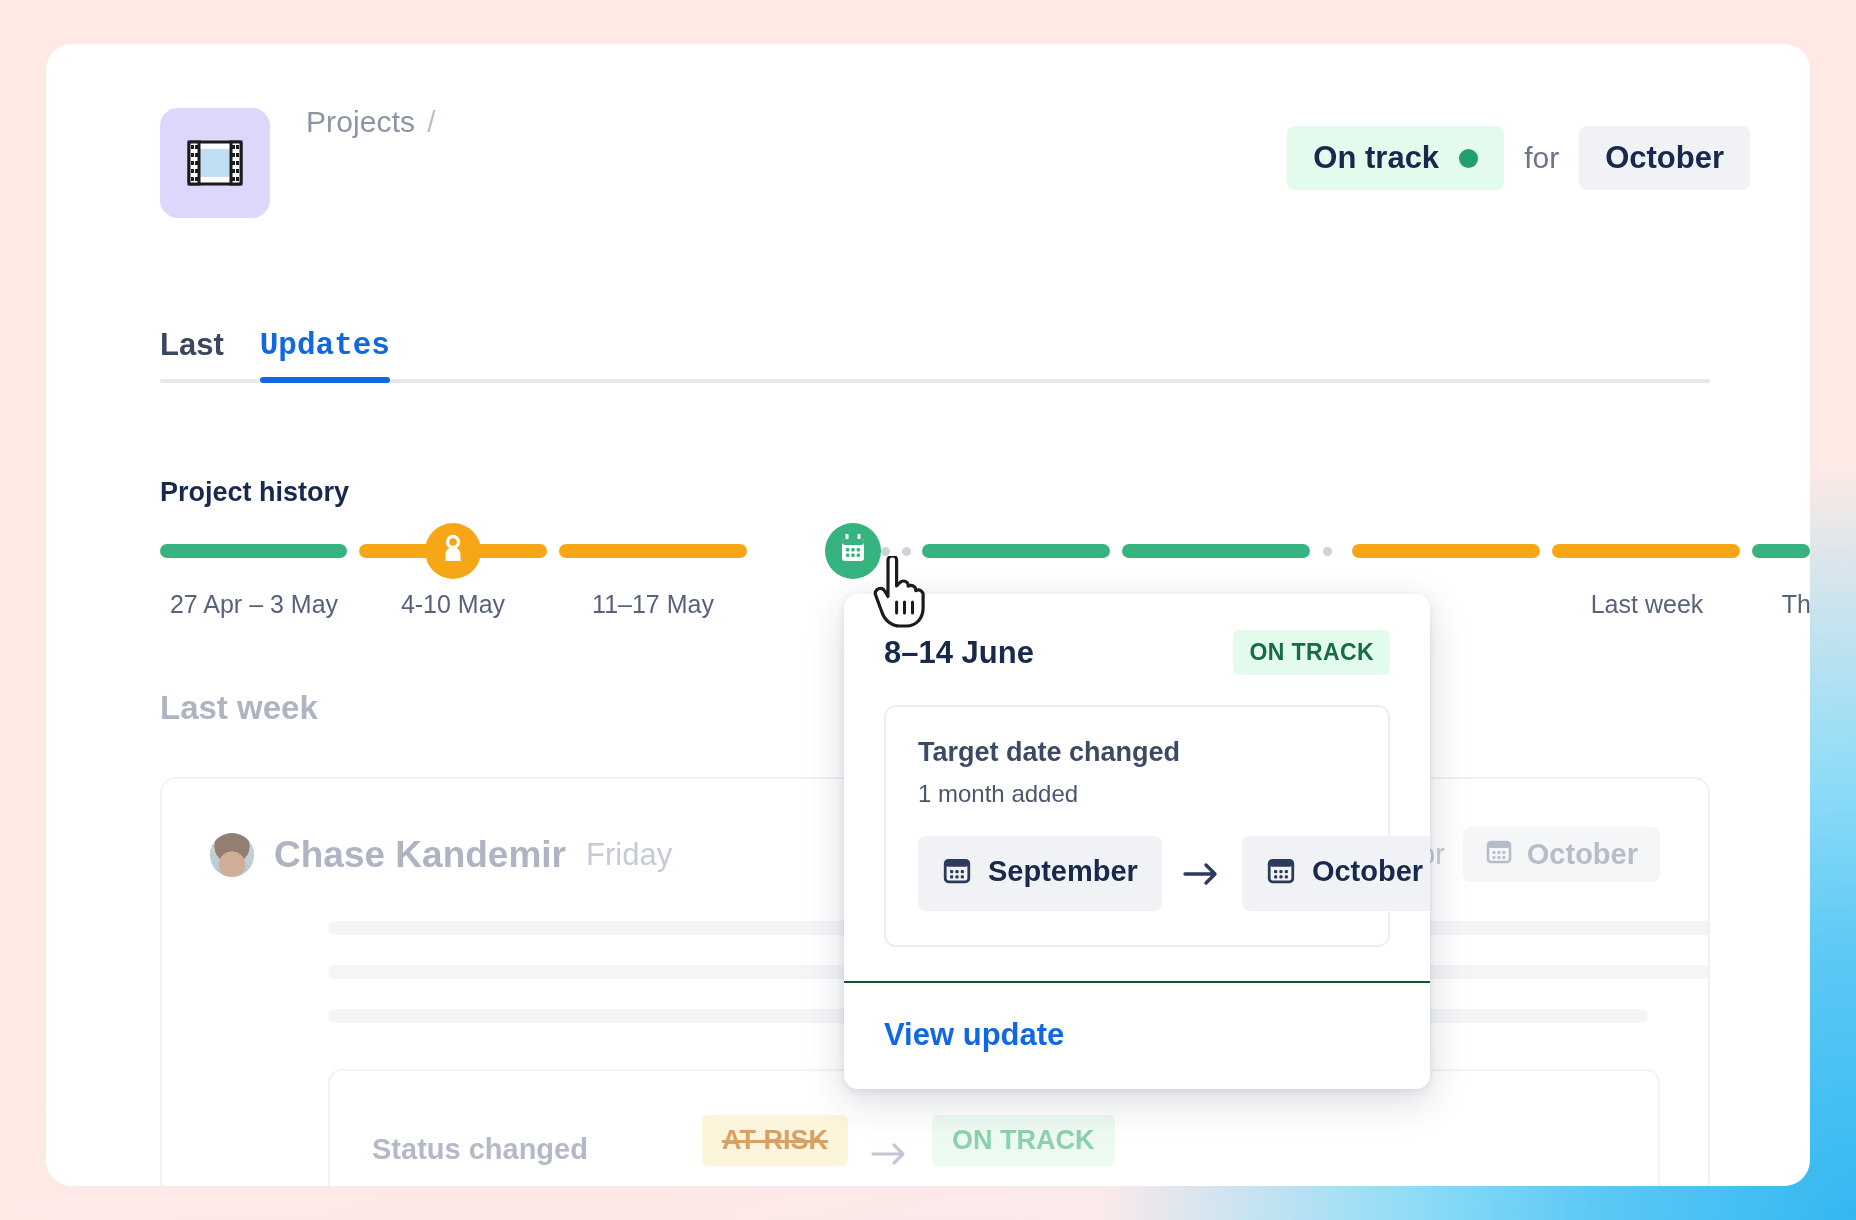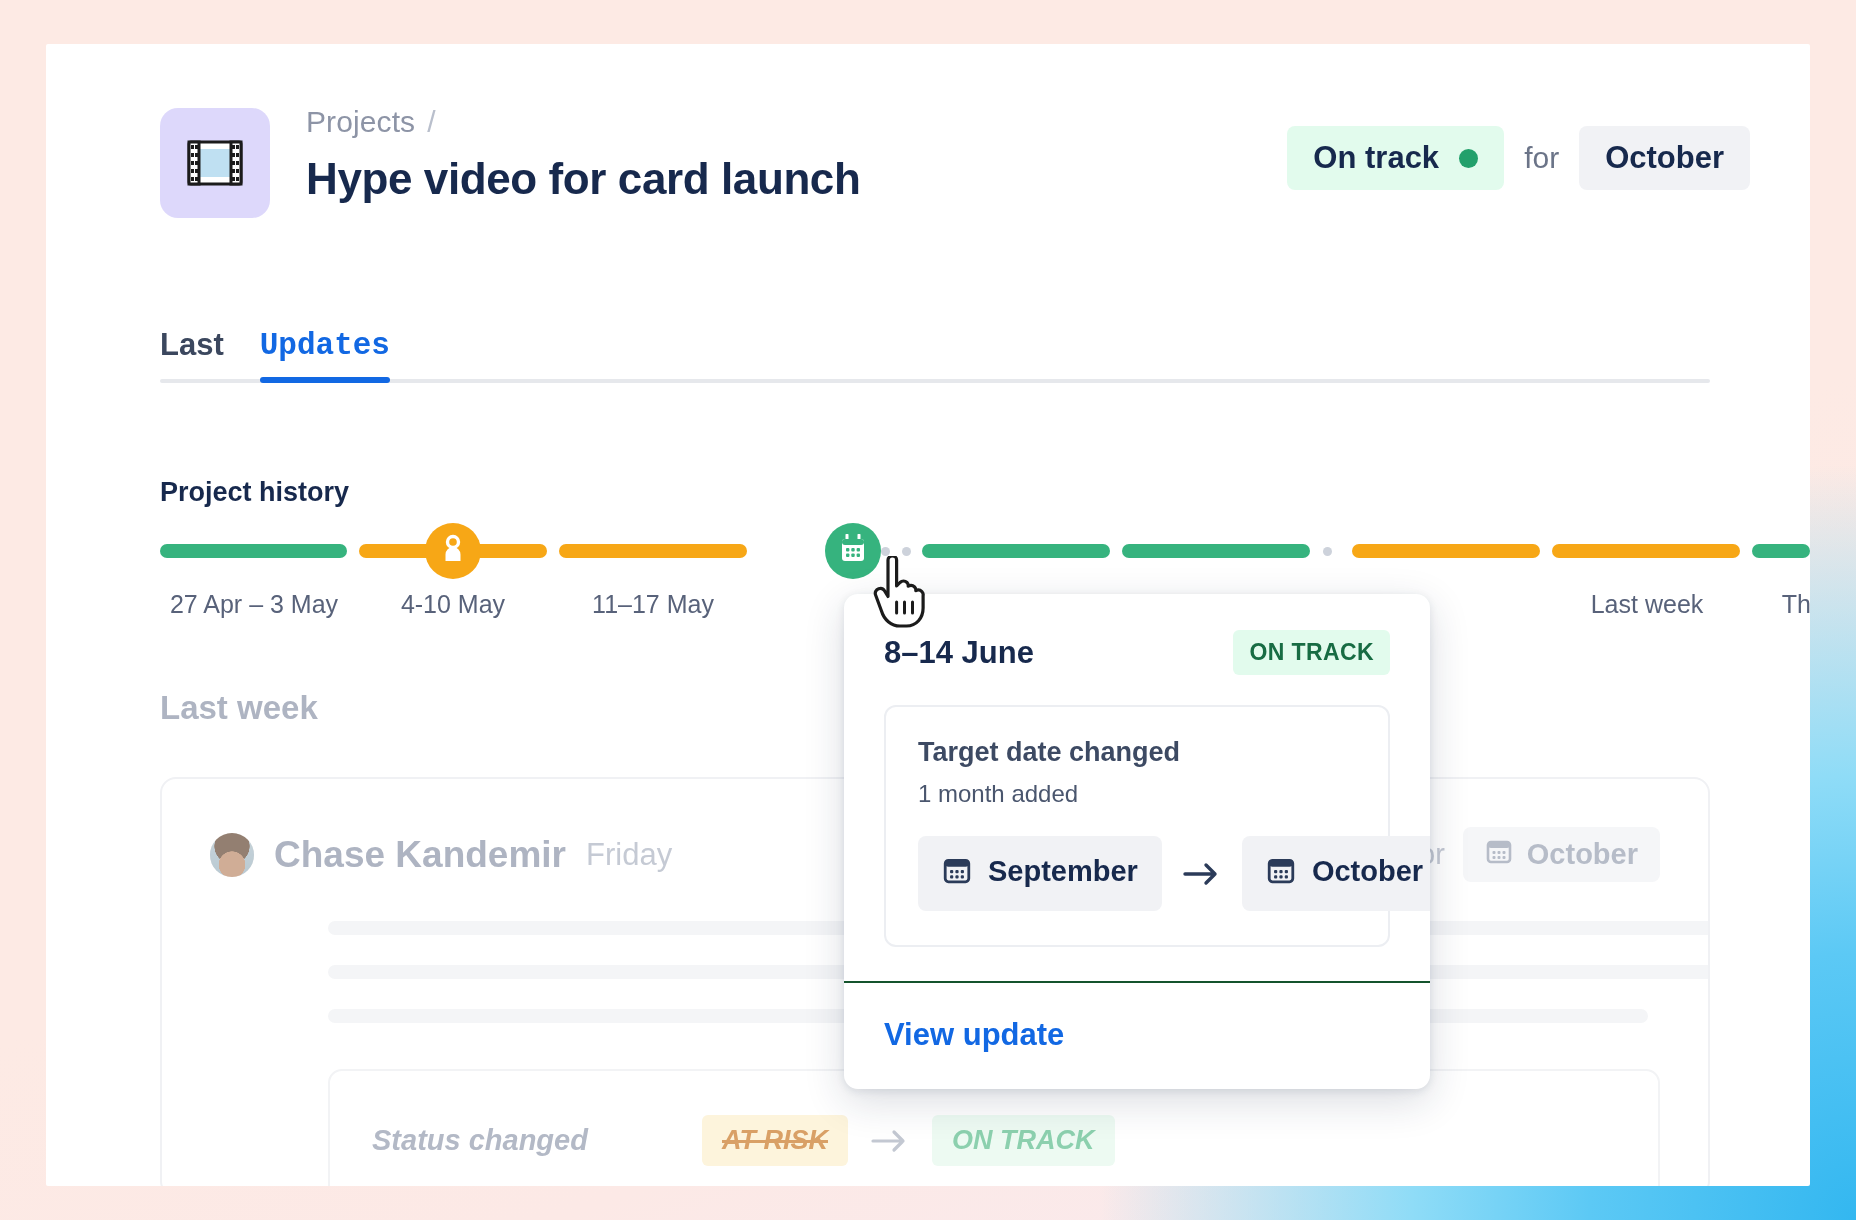--- a/index.html
+++ b/index.html
@@ -26,21 +26,21 @@
   }
 
   
   .app-card {
     position: absolute;
     left: 46px;
     top: 44px;
     width: 1764px;
     height: 1142px;
     background: #ffffff;
-    border-radius: 2px;
+    border-radius: 26px;
     overflow: hidden;
   }
 
   
   .header {
     position: absolute;
     left: 114px;
     top: 56px;
     right: 60px;
     height: 110px;
@@ -334,22 +334,21 @@
     height: 160px;
     border: 2px solid #f2f3f5;
     border-radius: 14px;
   }
   .inner-row {
     position: absolute;
     left: 42px;
     top: 44px;
     right: 42px;
     display: flex;
-    align-items: center;
-    font-style: italic;
+    align-items: flex-end;
   }
   .inner-label {
     font-size: 29px;
     font-weight: 700;
     color: #b3b9c6;
     width: 330px;
   }
   .chip-atrisk {
     background: #fdf4dc;
     color: #d9a066;
@@ -486,21 +485,20 @@
           </g>
         </svg>
       </span>
     </div>
 
     <div class="title-block">
       <div class="breadcrumb">
         <span class="crumb-link">Projects</span>
         <span class="crumb-sep">/</span>
       </div>
-      <div class="page-title">Hype video for card launch</div>
     </div>
 
     <div class="status-row">
       <div class="status-pill">
         <span>On track</span>
         <span class="status-dot"></span>
       </div>
       <span class="for-word">for</span>
       <div class="month-pill">October</div>
     </div>

